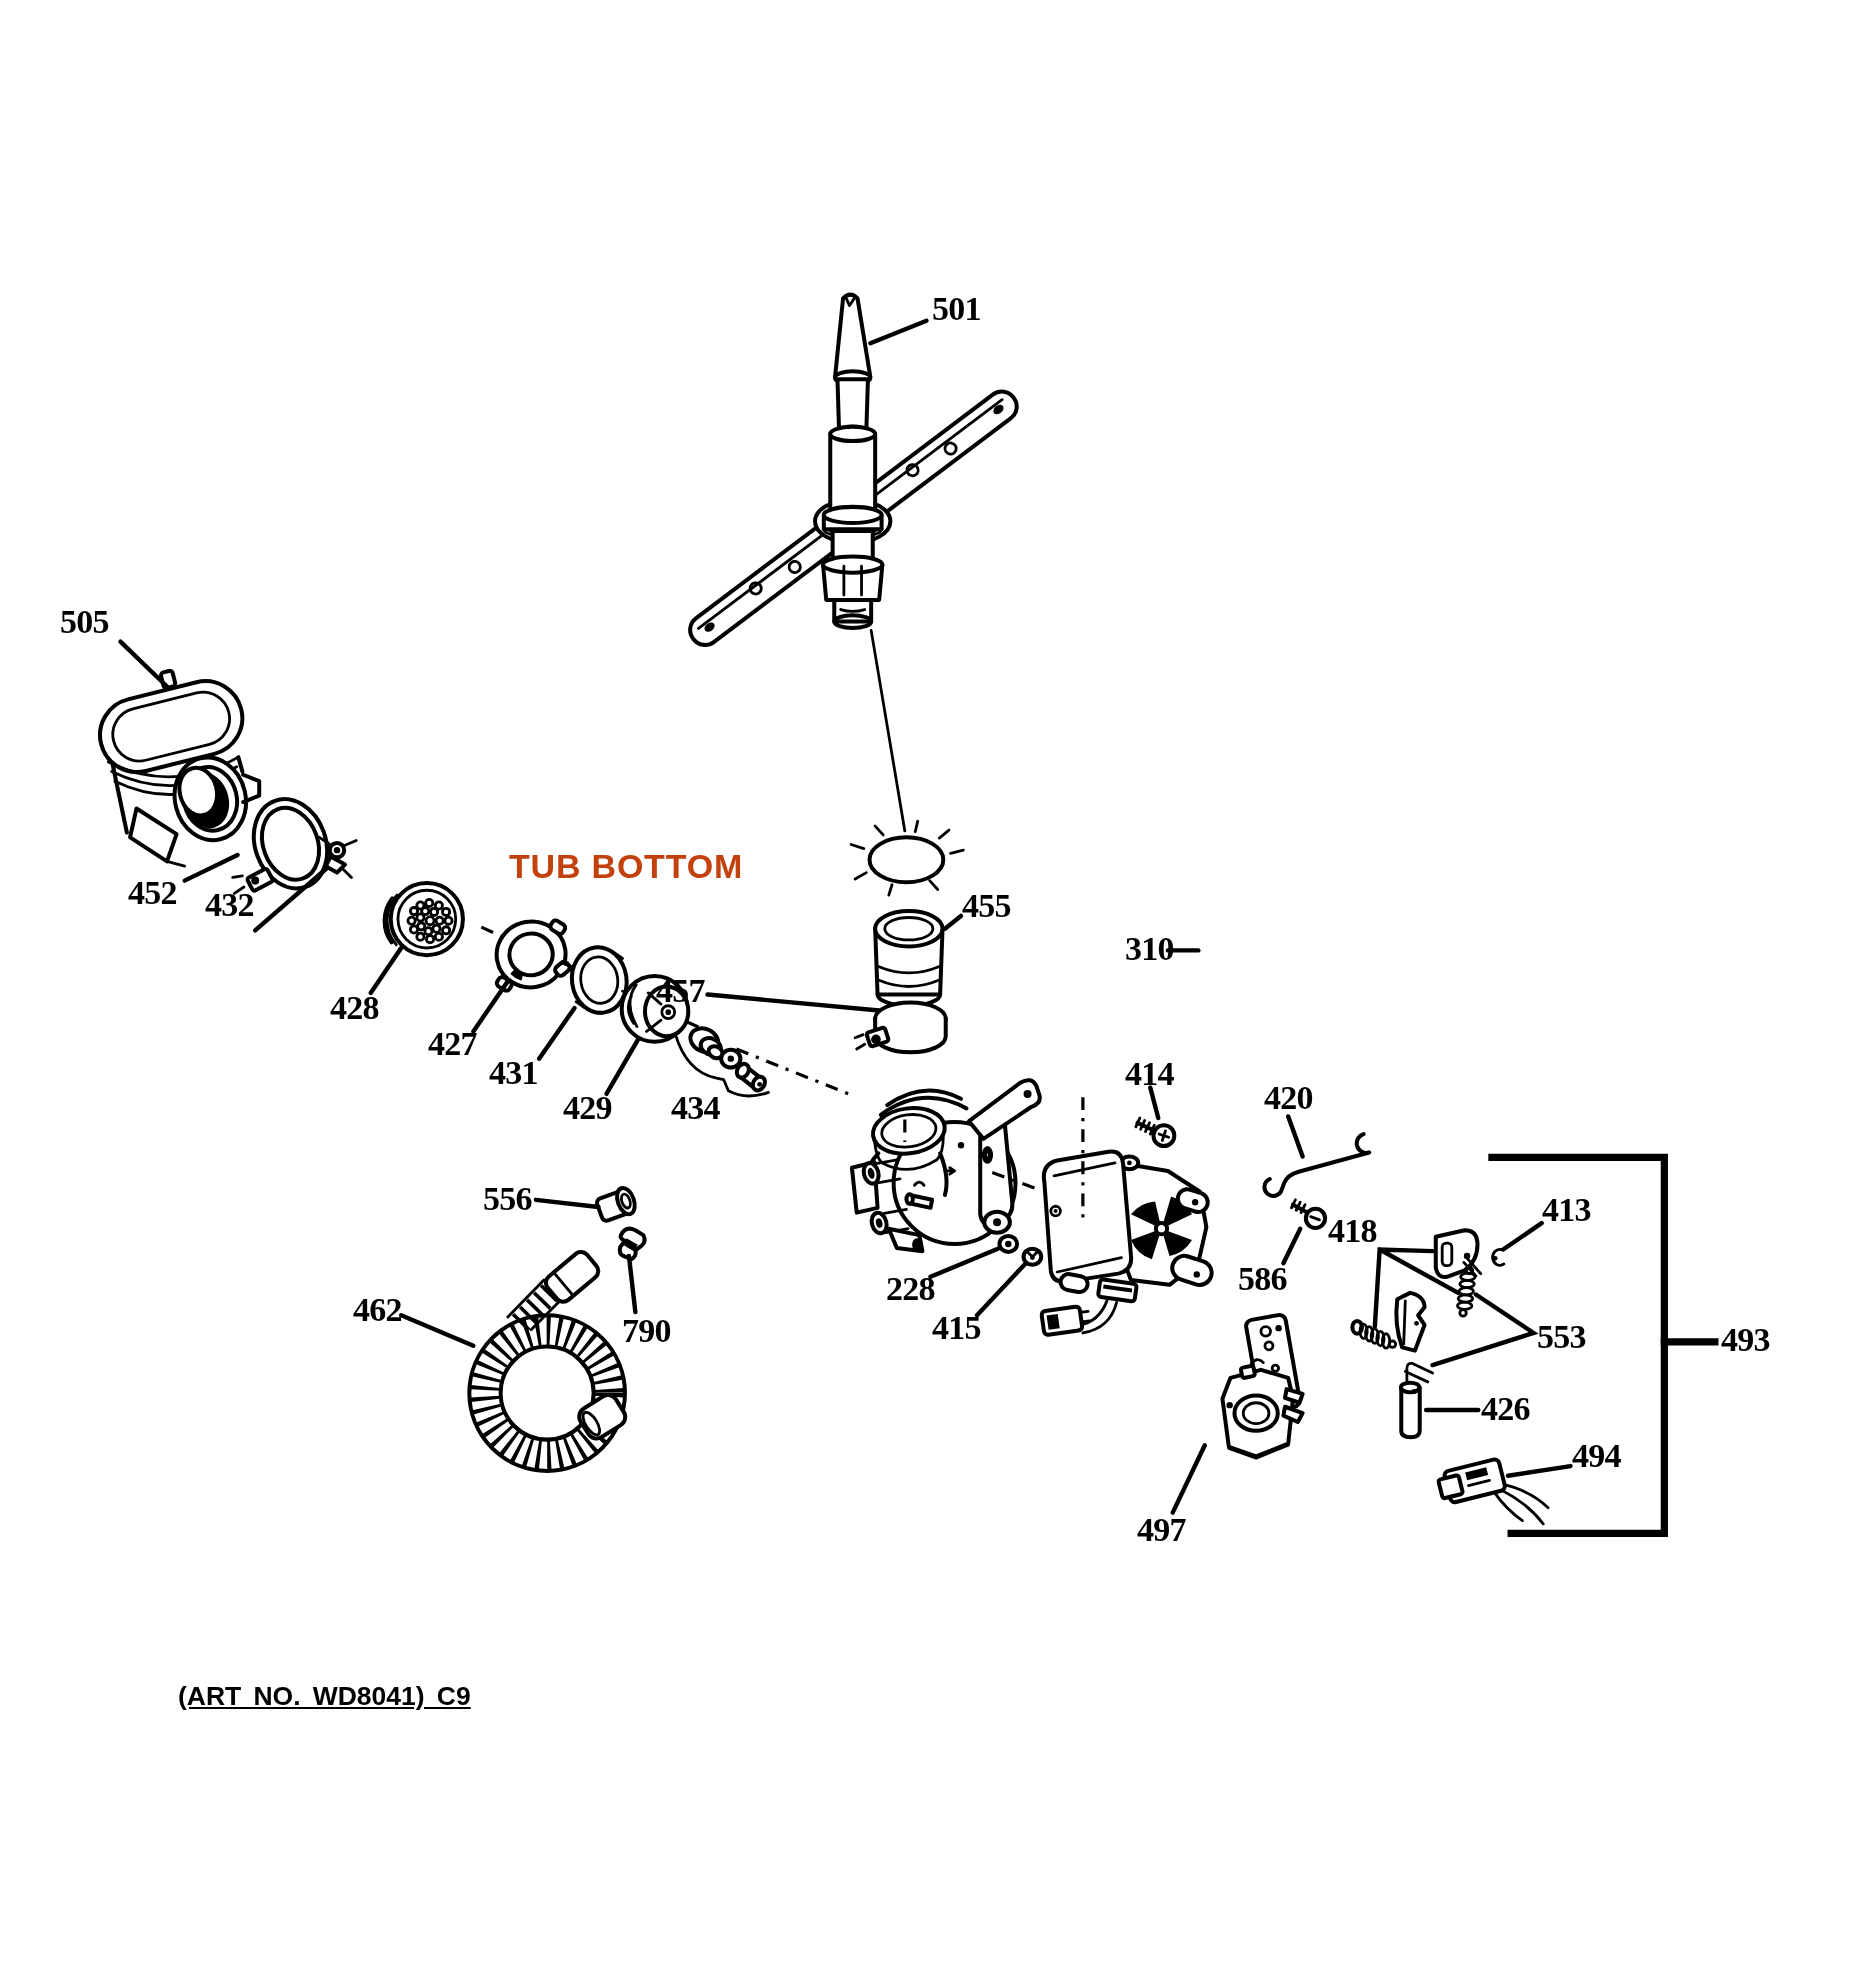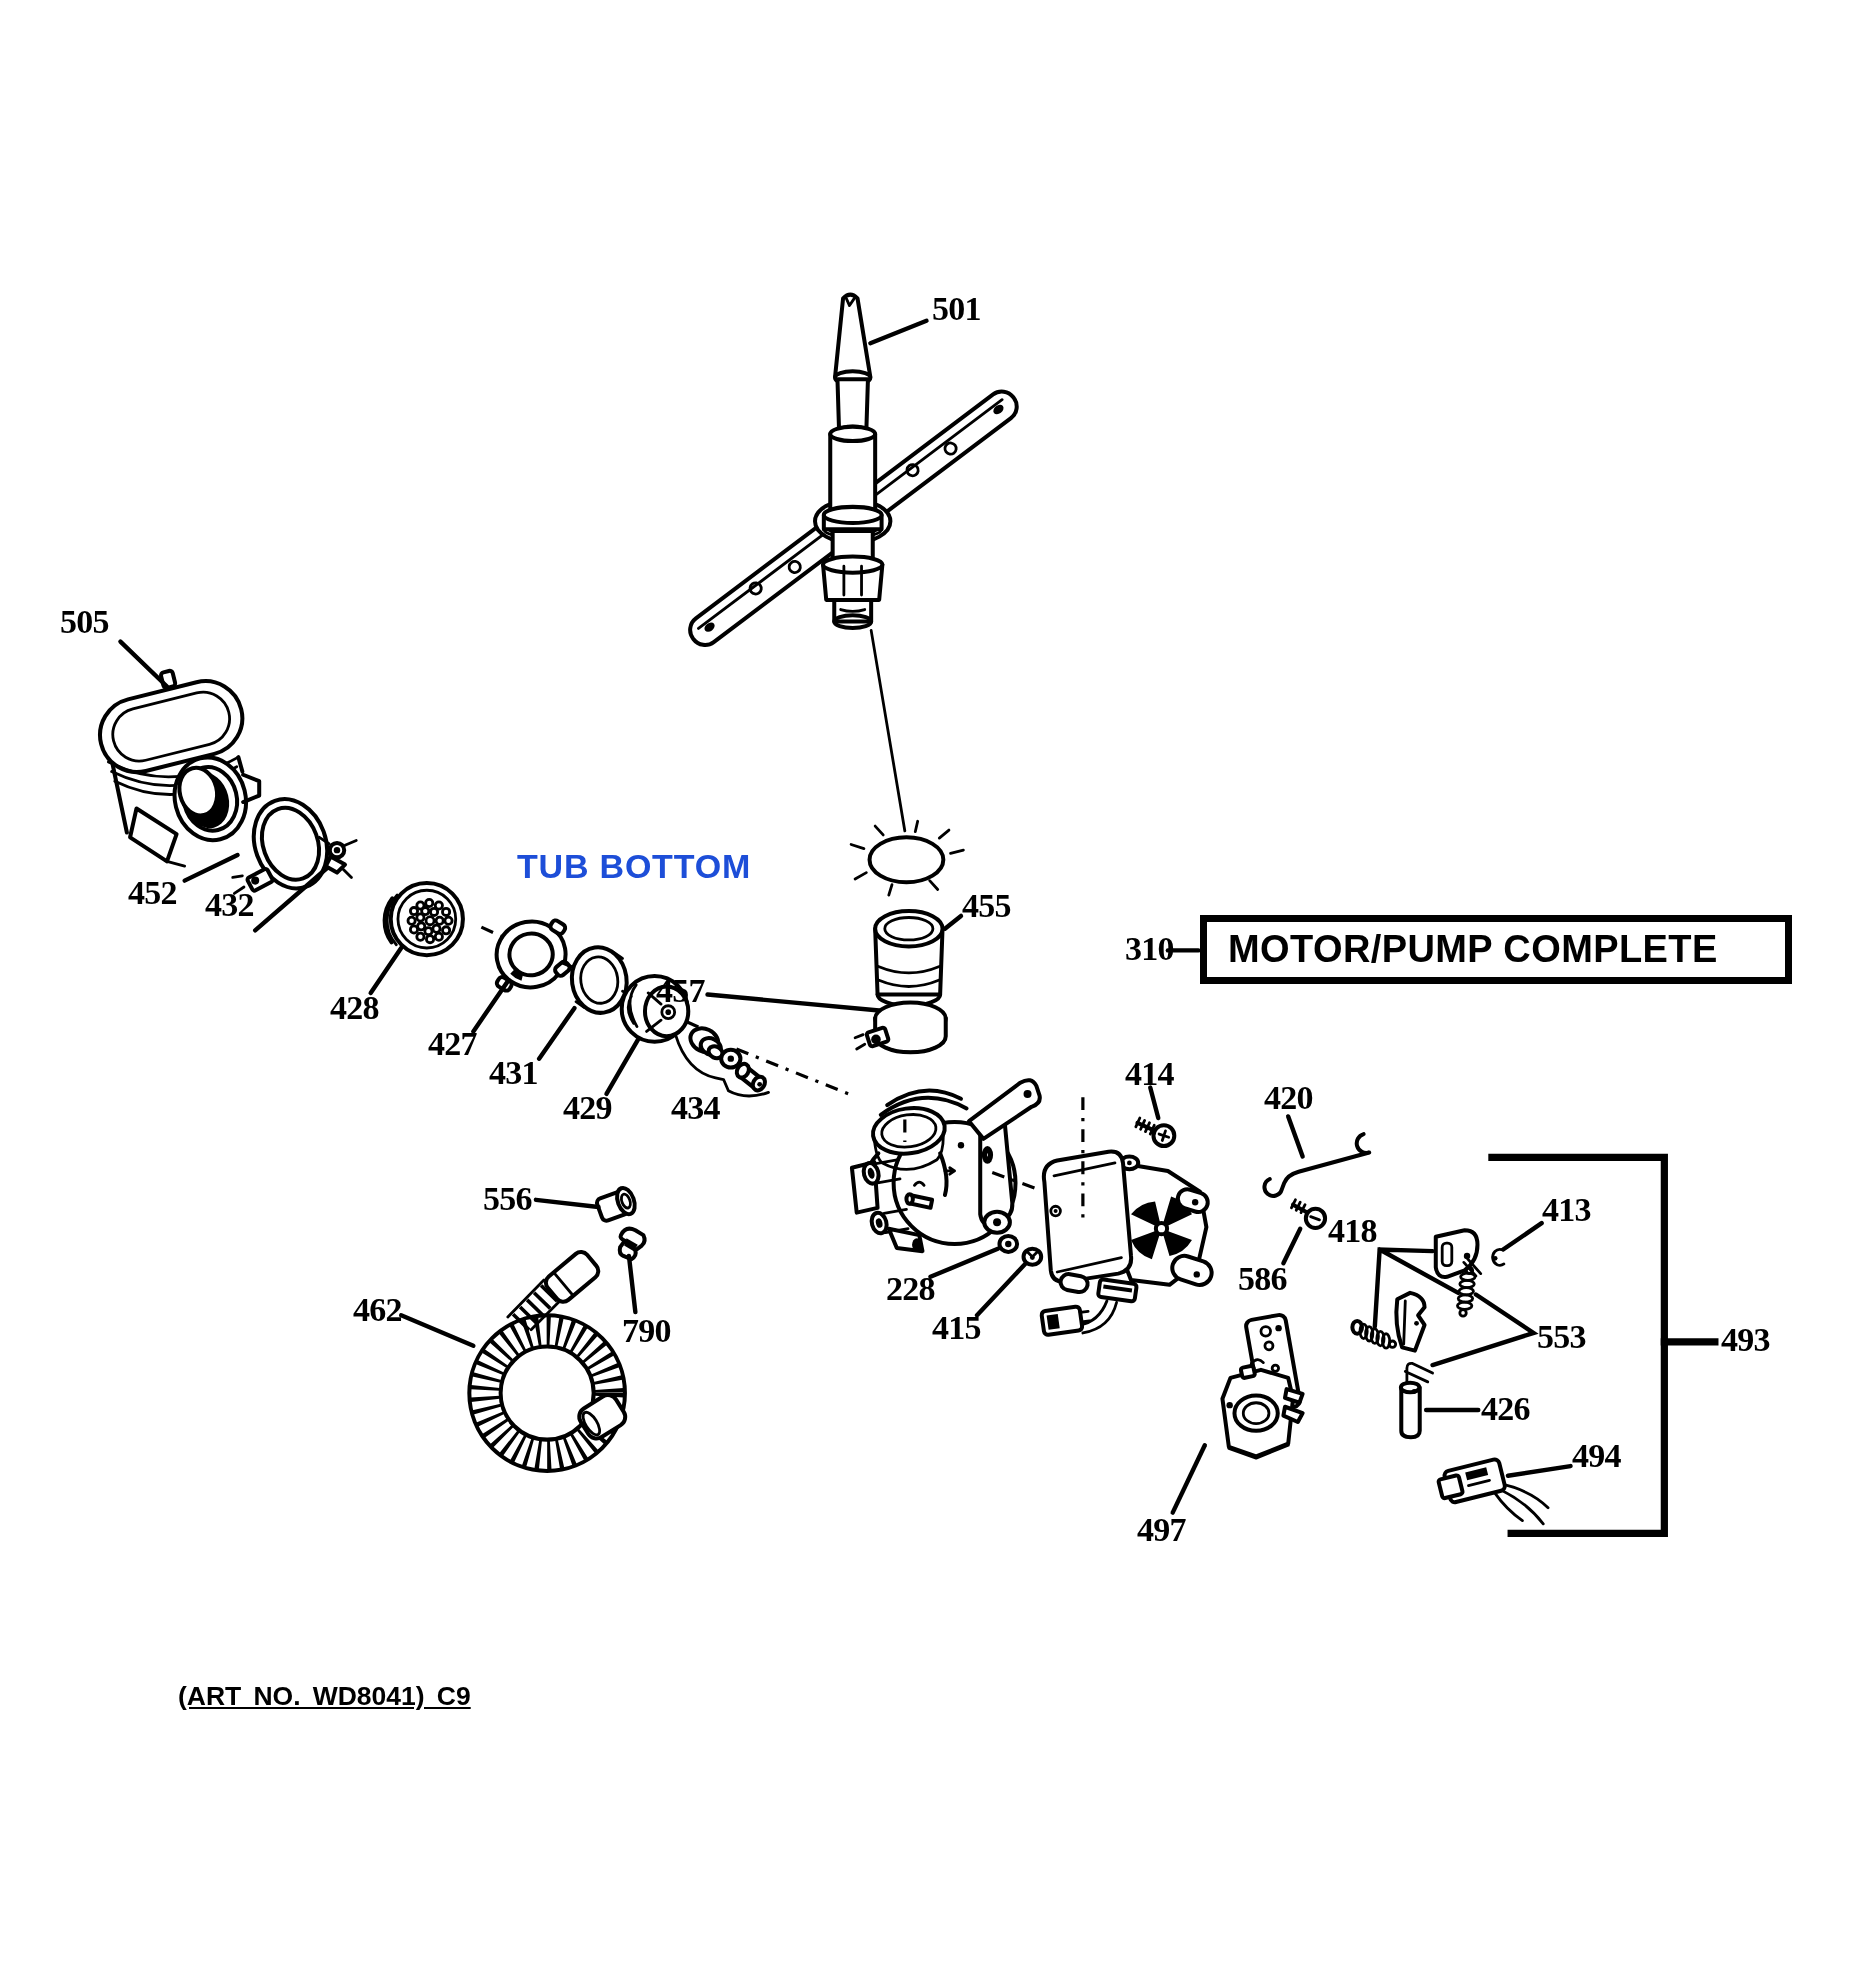--- a/index.html
+++ b/index.html
@@ -10,22 +10,22 @@
   .t{stroke-width:3.5;}
   .w{fill:#fff;stroke:#000;stroke-width:5;stroke-linecap:round;stroke-linejoin:round;}
   .wt{fill:#fff;stroke:#000;stroke-width:3.5;}
   .b{fill:#000;stroke:none;}
   .ldr{fill:none;stroke:#000;stroke-width:5.5;stroke-linecap:round;}
   .dash{fill:none;stroke:#000;stroke-width:4;stroke-dasharray:16 10 4 10;}
   .thk{fill:none;stroke:#000;stroke-width:9;stroke-linecap:square;}
   .rib{fill:none;stroke:#000;}
   .lbl{position:absolute;font-size:34px;font-weight:bold;color:#000;line-height:1;
        letter-spacing:-0.8px;white-space:nowrap;font-family:Liberation Serif, serif;}
-  .heading{position:absolute;font-size:34px;font-weight:bold;color:#1d4ed8;line-height:1;
-       letter-spacing:0.8px;white-space:nowrap;margin-left:8px;}
+  .heading{position:absolute;font-size:34px;font-weight:bold;color:#c2410c;line-height:1;
+       letter-spacing:0.8px;white-space:nowrap;}
   #mp-box{position:absolute;left:1200px;top:915px;width:557px;height:55px;
        border:7.2px solid #000;display:flex;align-items:center;padding-left:21px;
        font-size:38px;font-weight:bold;letter-spacing:0.4px;white-space:nowrap;background:#fff;}
   #art-no{position:absolute;left:178px;top:1681px;font-size:26.5px;font-weight:bold;
        word-spacing:4.8px;white-space:nowrap;text-decoration:underline;}
 </style>
 </head>
 <body>
 
 <div id="canvas">
@@ -458,19 +458,16 @@
   <div class="lbl" style="left:1572px;top:1439px">494</div>
   <div class="lbl" style="left:1137px;top:1513px">497</div>
   <div class="lbl" style="left:483px;top:1182px">556</div>
   <div class="lbl" style="left:886px;top:1272px">228</div>
   <div class="lbl" style="left:932px;top:1311px">415</div>
   <div class="lbl" style="left:622px;top:1314px">790</div>
   <div class="lbl" style="left:353px;top:1293px">462</div>
 
   <div class="heading" style="left:509px;top:849px">TUB BOTTOM</div>
 
-  <div id="mp-box">
-    <span>MOTOR/PUMP COMPLETE</span>
-  </div>
 
   <div id="art-no">(ART NO. WD8041) C9</div>
 </div>
 
 
 </body></html>

